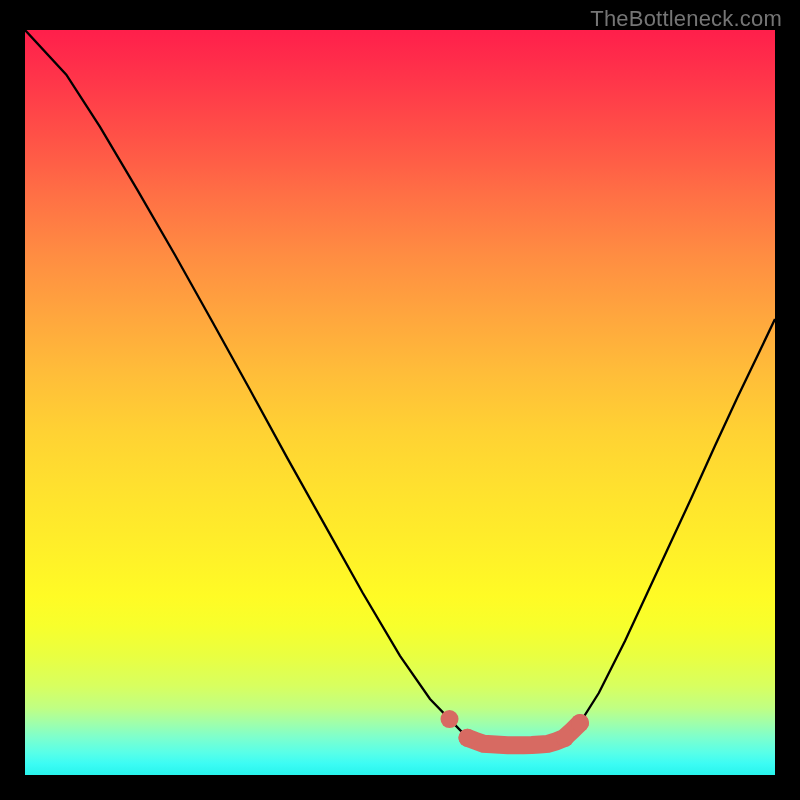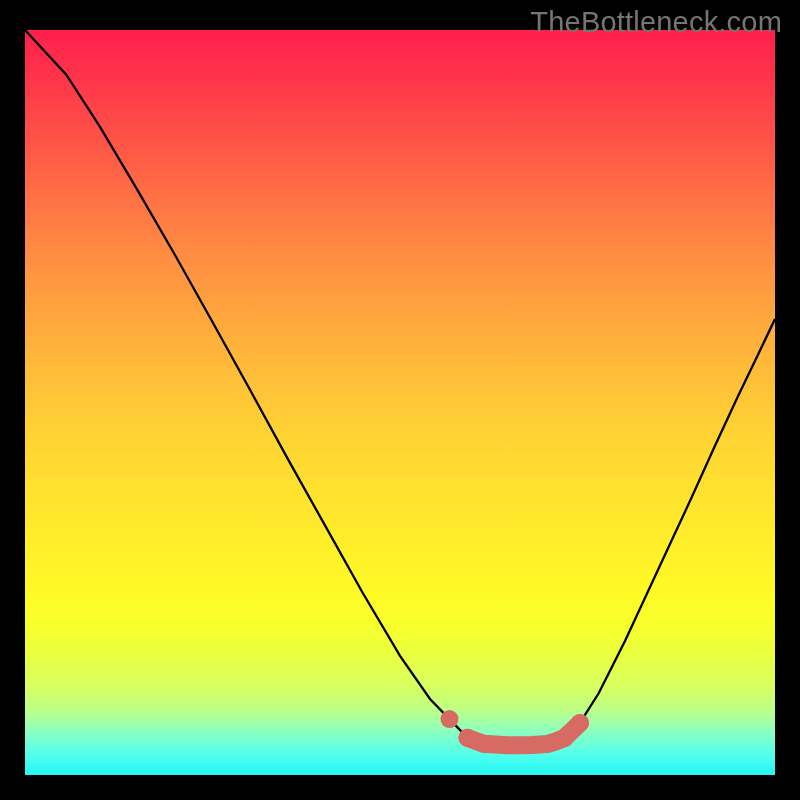--- a/index.html
+++ b/index.html
@@ -9,21 +9,21 @@
     background: #000;
     position: relative;
     font-family: Arial, Helvetica, sans-serif;
     overflow: hidden;
   }
   .watermark {
     position: absolute;
     top: 6px;
     right: 18px;
     color: #757575;
-    font-size: 29px;
+    font-size: 22px;
     letter-spacing: 0.2px;
     z-index: 10;
   }
   .plot {
     position: absolute;
     left: 25px;
     top: 30px;
     width: 750px;
     height: 745px;
     background: linear-gradient(to bottom,

